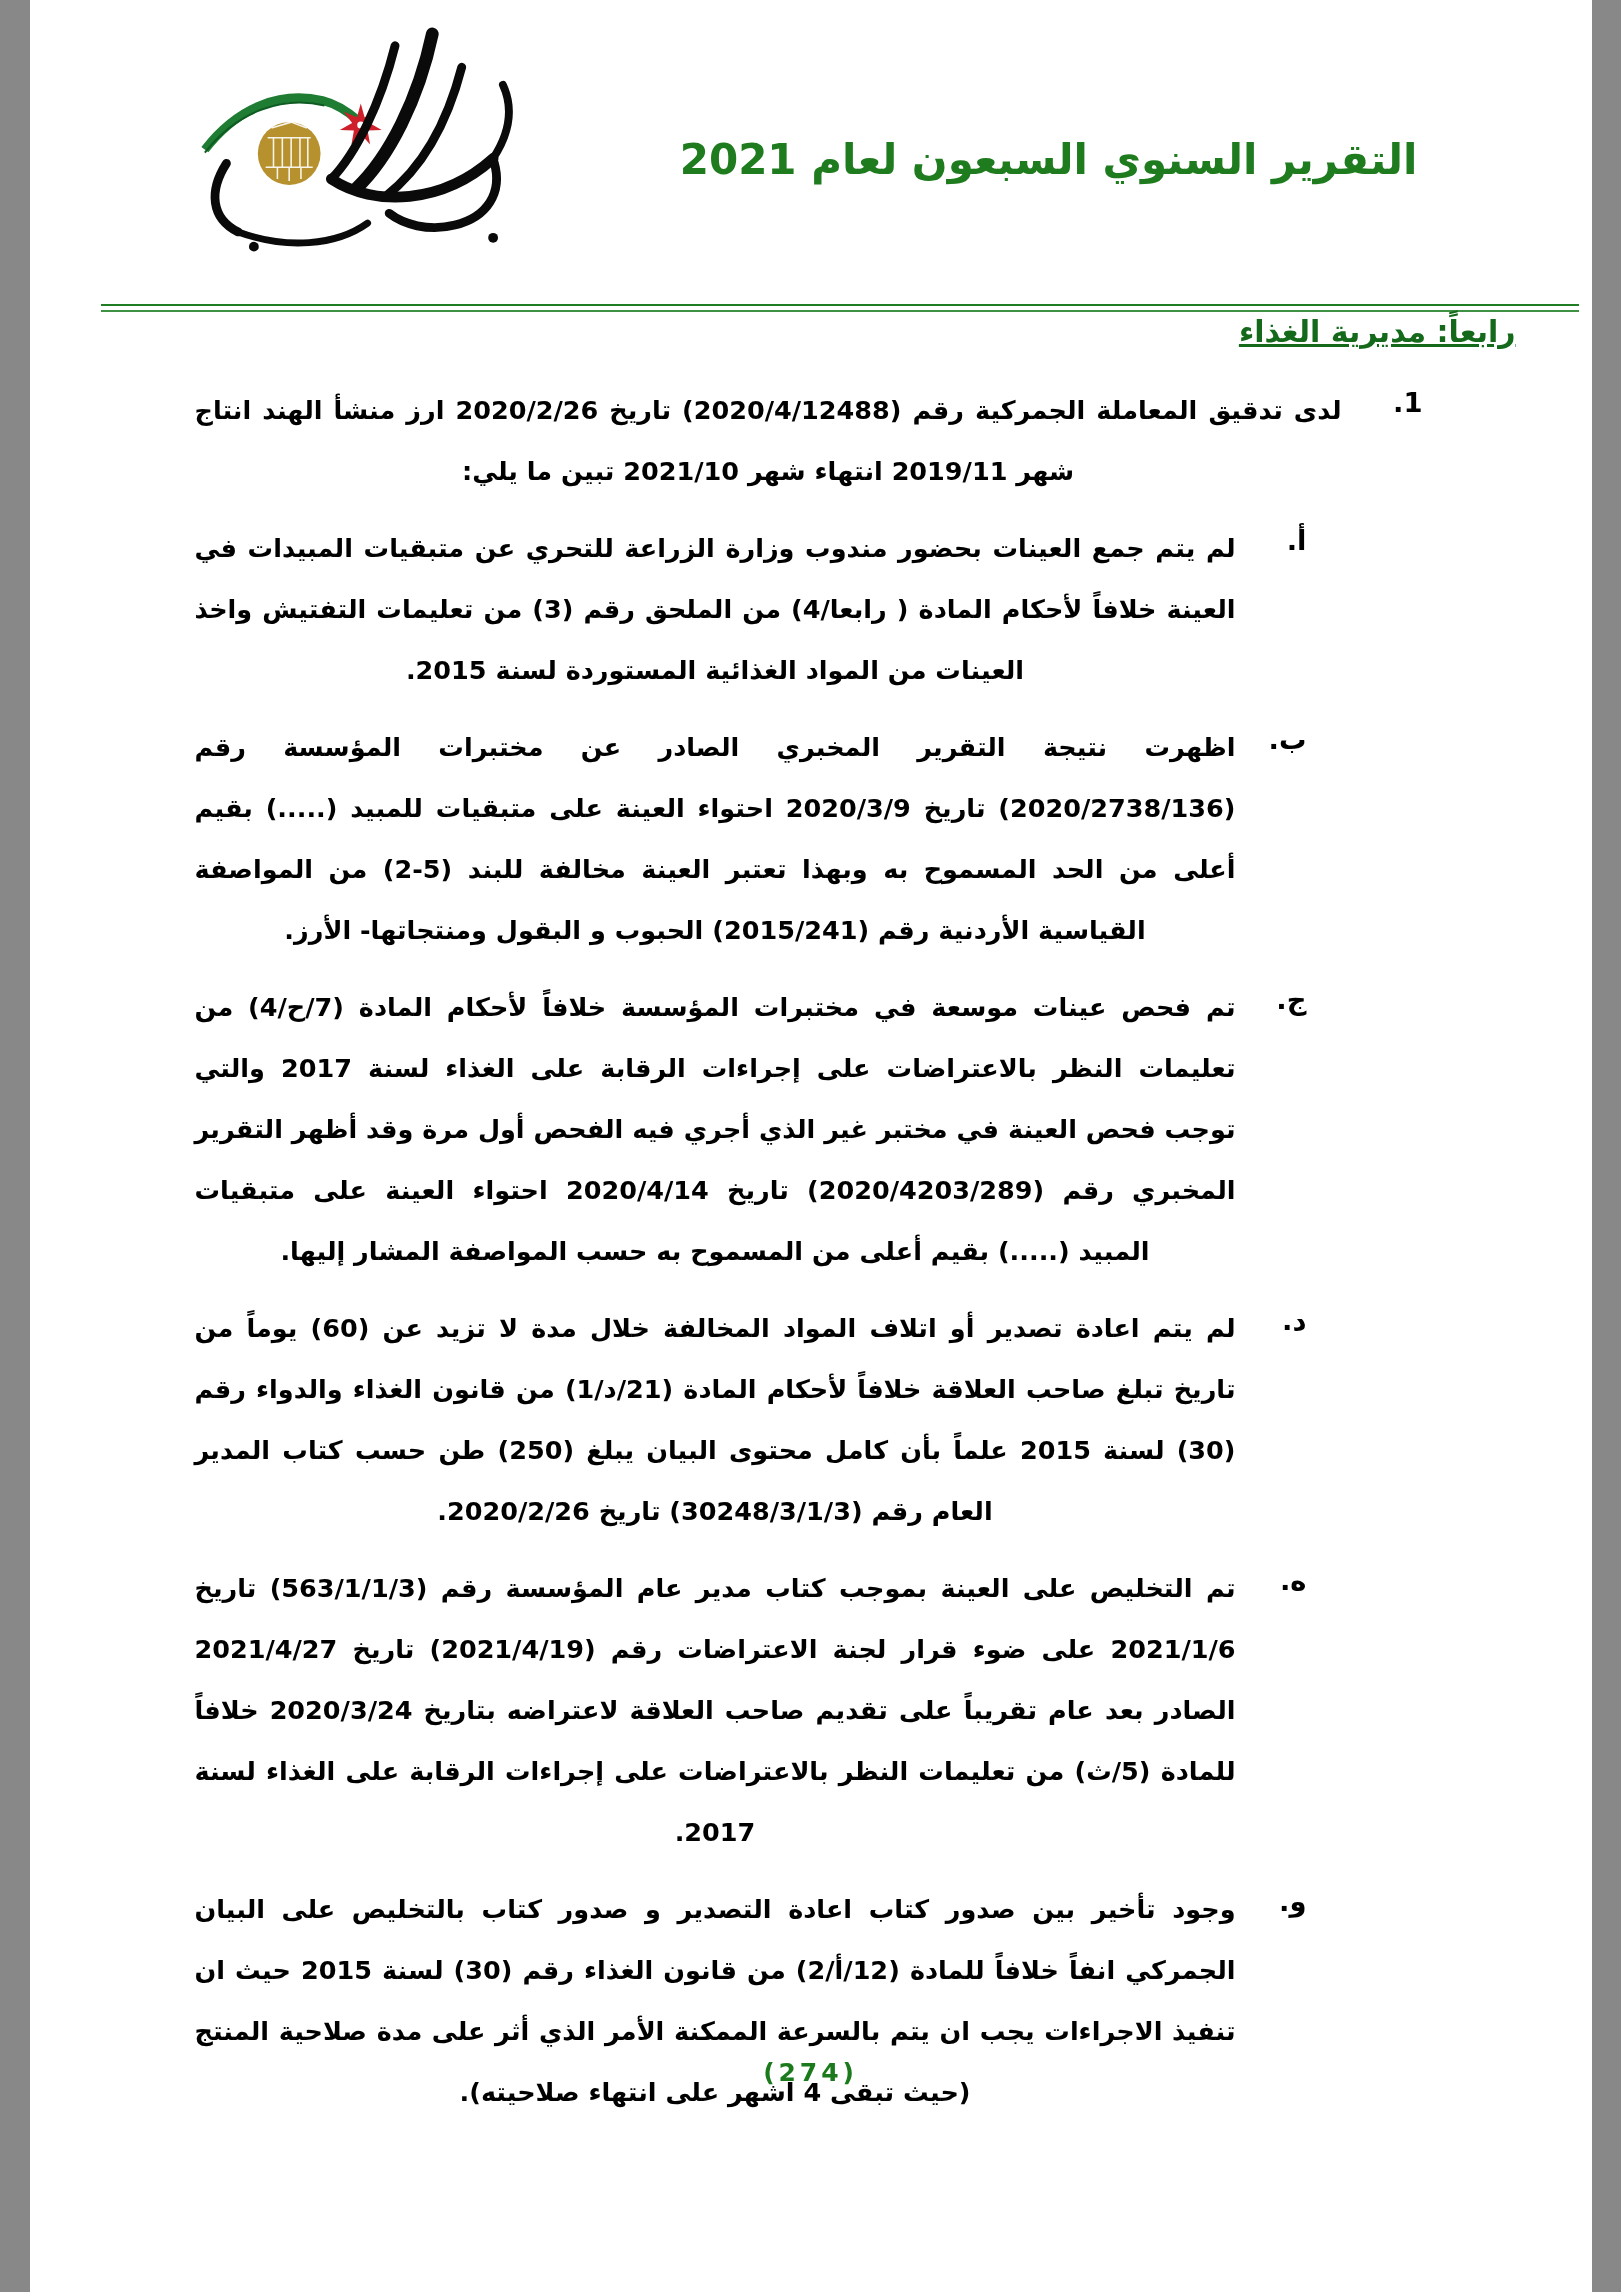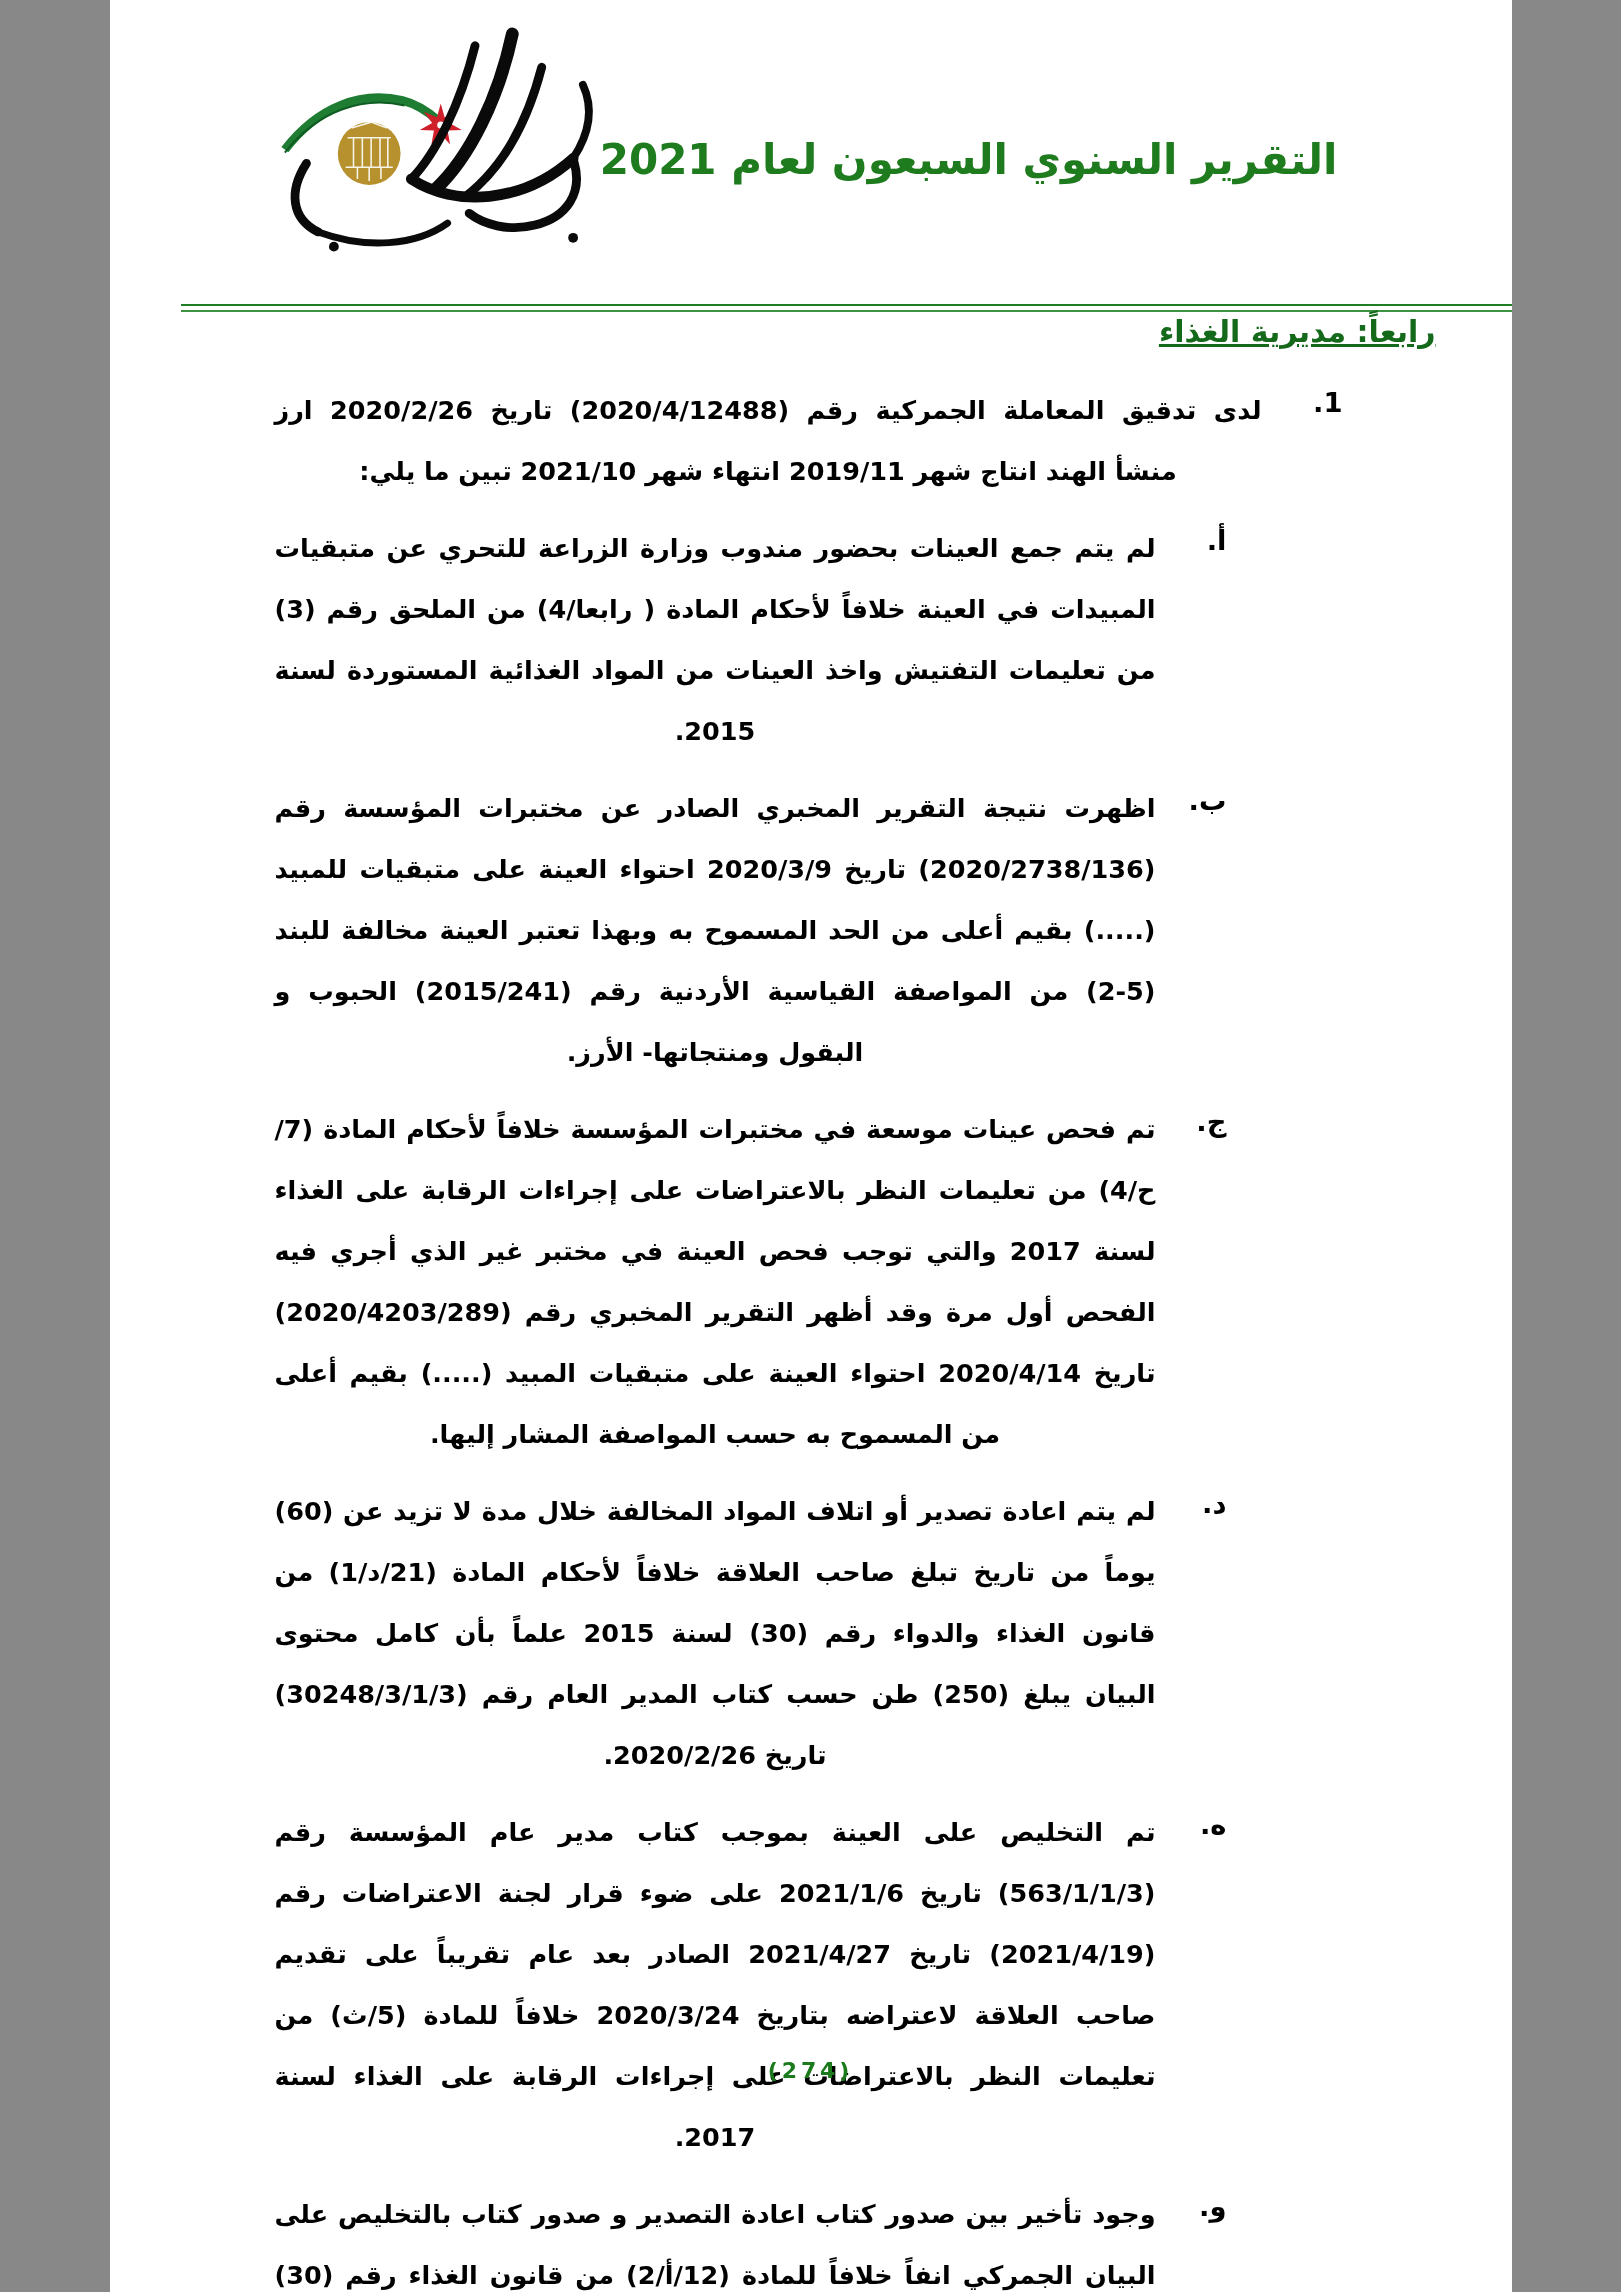--- a/index.html
+++ b/index.html
@@ -1,19 +1,19 @@
 <!DOCTYPE html>
 <html lang="ar" dir="rtl"><head>
 <meta charset="utf-8">
 <style>
   html,body{margin:0;padding:0;}
   body{background:#888;}
   .page{
     position:relative;
-    width:1402px;height:2293px;
+    width:1562px;height:2293px;
     margin:0 auto;
     background:#ffffff;
     overflow:hidden;
     direction:rtl;
     font-family:"DejaVu Sans",sans-serif;
   }
   
   .logo{
     position:absolute;left:118px;top:23.5px;width:451px;height:260px;
   }
@@ -48,21 +48,21 @@
   .txt{
     flex:1 1 auto;margin:8px;
     font-size:25.5px;font-weight:bold;line-height:61px;
     text-align:justify;text-align-last:center;
   }
   .sublist{margin-right:116px;}
   
   .page-number{
     position:absolute;top:2058px;left:0;width:100%;
     text-align:center;color:#1b7a1b;
-    font-size:22px;font-weight:bold;letter-spacing:3.9px;
+    font-size:25px;font-weight:bold;letter-spacing:3.9px;
     direction:ltr;
   }
 </style>
 </head>
 <body>
 
 <div class="page">
 
   <div class="logo">
     <svg viewBox="0 0 460 265" width="451" height="260">

